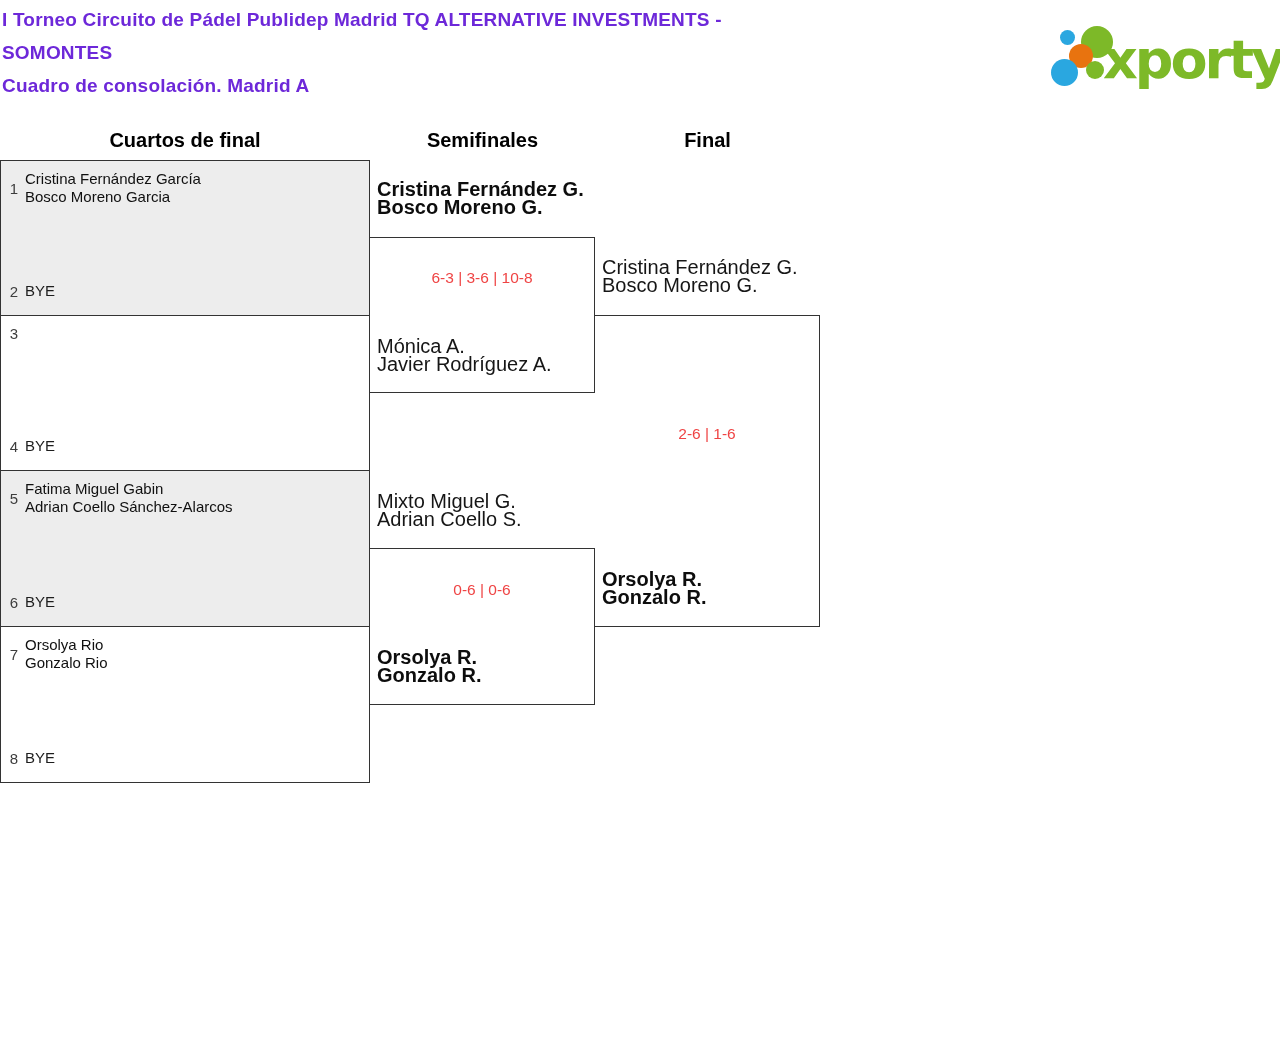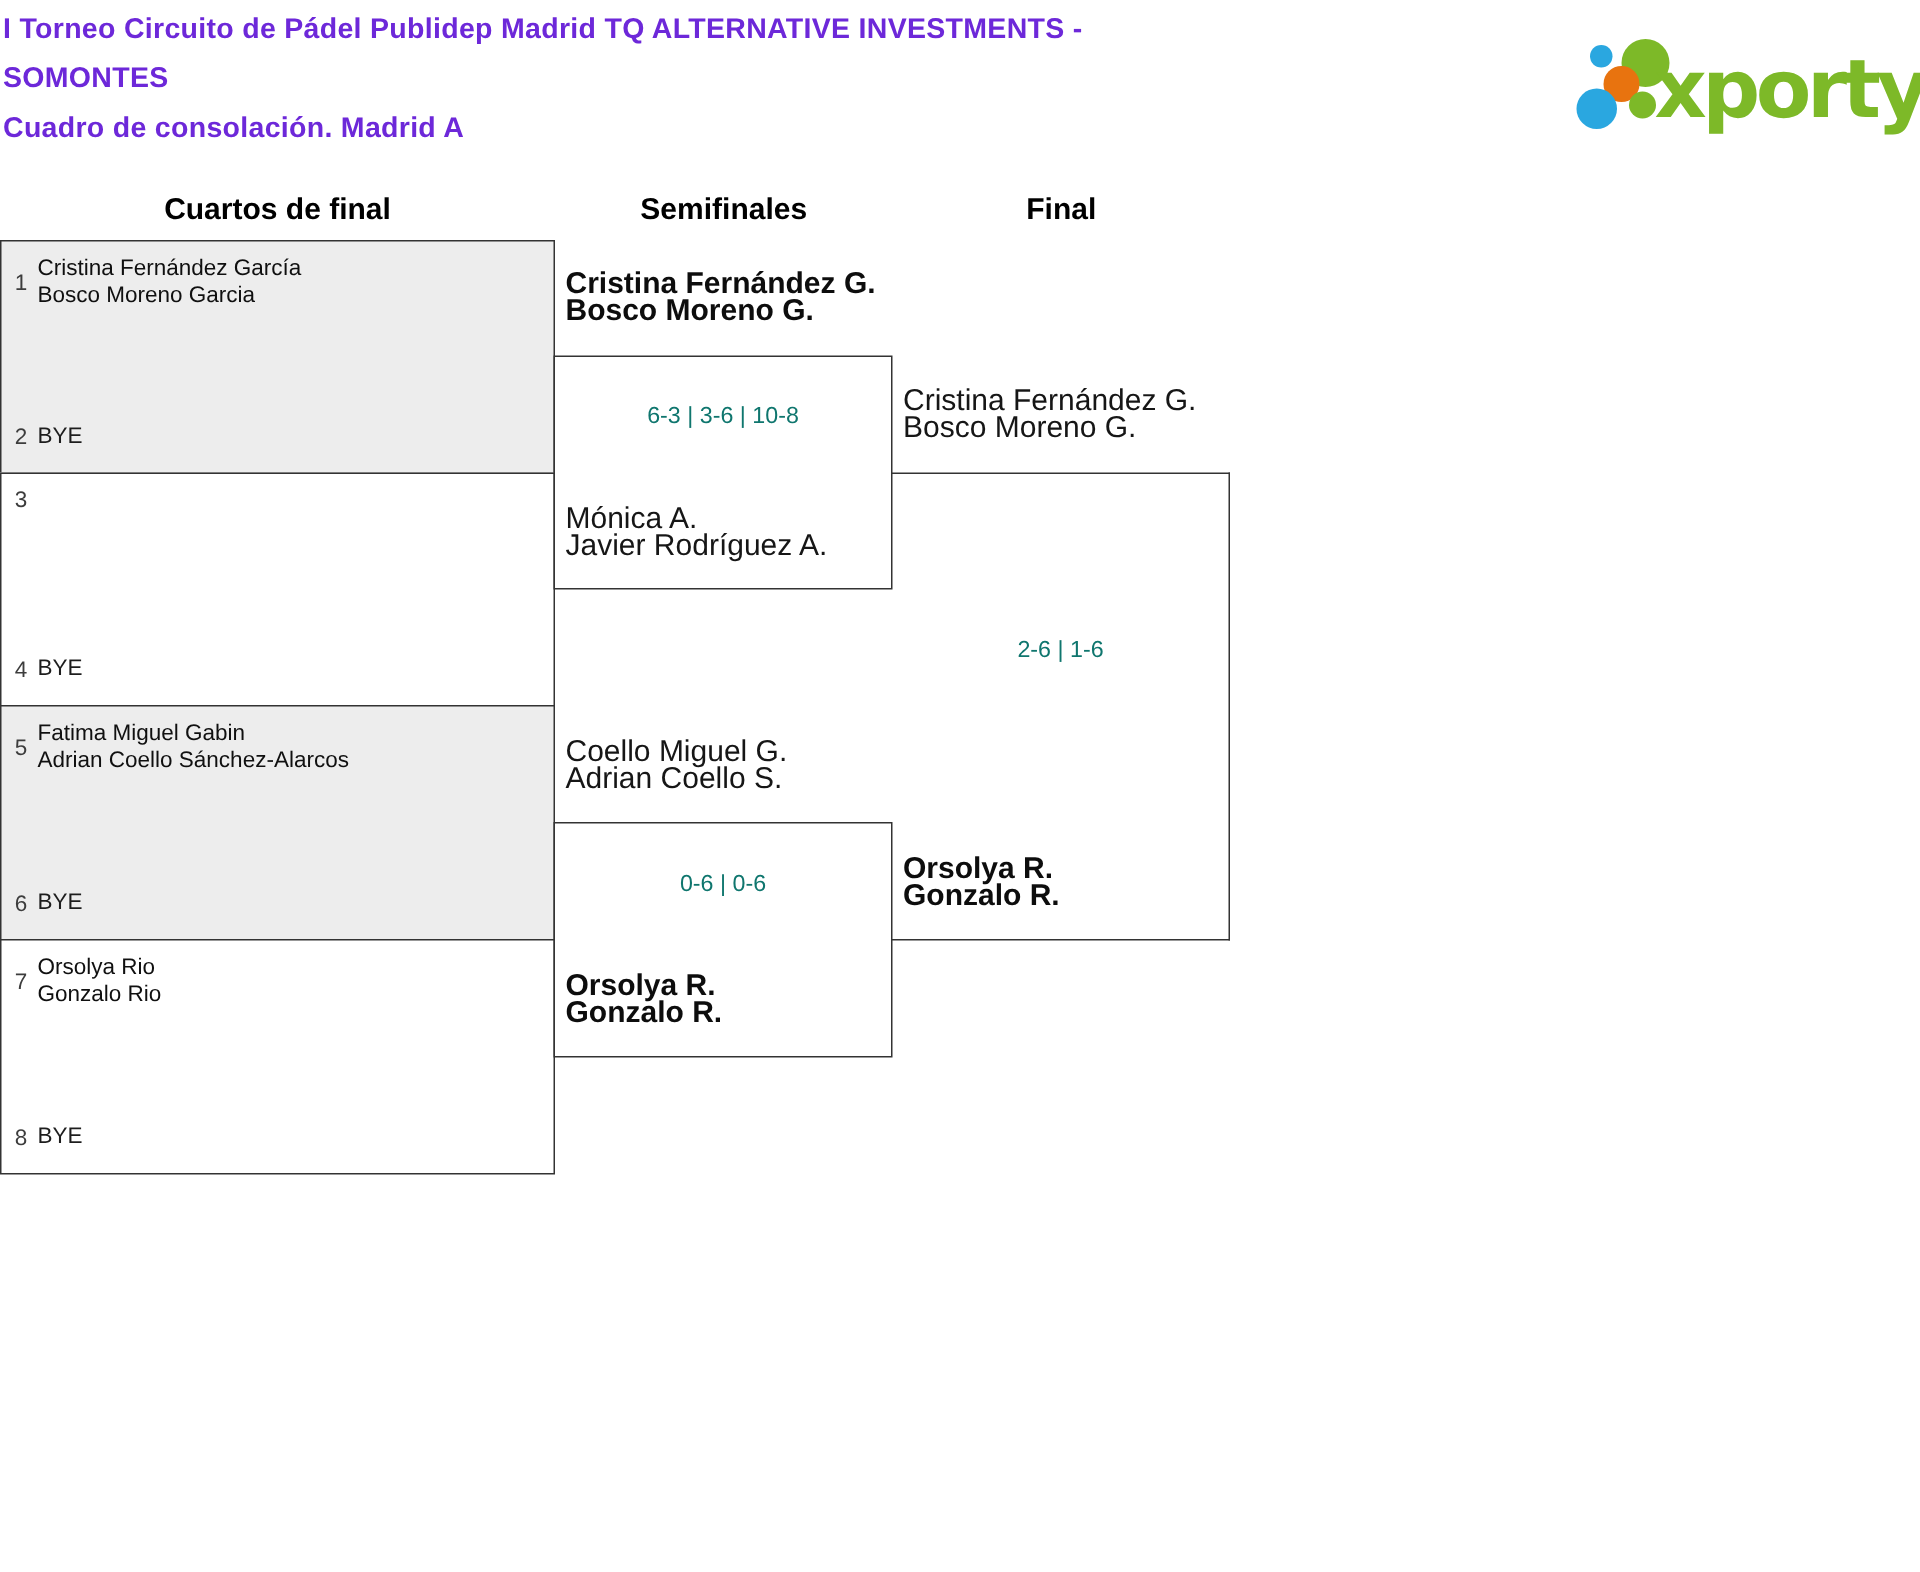--- a/index.html
+++ b/index.html
@@ -67,21 +67,21 @@
   
   .team-label { position:absolute; font-size:20px; line-height:18px; color:#161616; font-weight:400; }
   .team-label.bold { font-weight:700; color:#0d0d0d; }
   .lbl-sf1-top    { left:377px; top:180px; }
   .lbl-sf1-bottom { left:377px; top:337px; }
   .lbl-sf2-top    { left:377px; top:492px; }
   .lbl-sf2-bottom { left:377px; top:648px; }
   .lbl-f-top      { left:602px; top:258px; }
   .lbl-f-bottom   { left:602px; top:570px; }
 
-  .score { position:absolute; width:226px; text-align:center; font-size:15.5px; color:#0f766e; }
+  .score { position:absolute; width:226px; text-align:center; font-size:15.5px; color:#ef4444; }
   .score-sf1 { left:369px; top:269px; }
   .score-sf2 { left:369px; top:581px; }
   .score-f   { left:594px; top:425px; }
 </style>
 </head>
 <body>
 
 <div class="stage">
 
   <div class="title-block">
@@ -163,21 +163,21 @@
     <div>Cristina Fernández G.</div>
     <div>Bosco Moreno G.</div>
   </div>
   <div class="score score-sf1">6-3 | 3-6 | 10-8</div>
   <div class="team-label lbl-sf1-bottom">
     <div>Mónica A.</div>
     <div>Javier Rodríguez A.</div>
   </div>
 
   <div class="team-label lbl-sf2-top">
-    <div>Coello Miguel G.</div>
+    <div>Mixto Miguel G.</div>
     <div>Adrian Coello S.</div>
   </div>
   <div class="score score-sf2">0-6 | 0-6</div>
   <div class="team-label lbl-sf2-bottom bold">
     <div>Orsolya R.</div>
     <div>Gonzalo R.</div>
   </div>
 
   <div class="team-label lbl-f-top">
     <div>Cristina Fernández G.</div>

